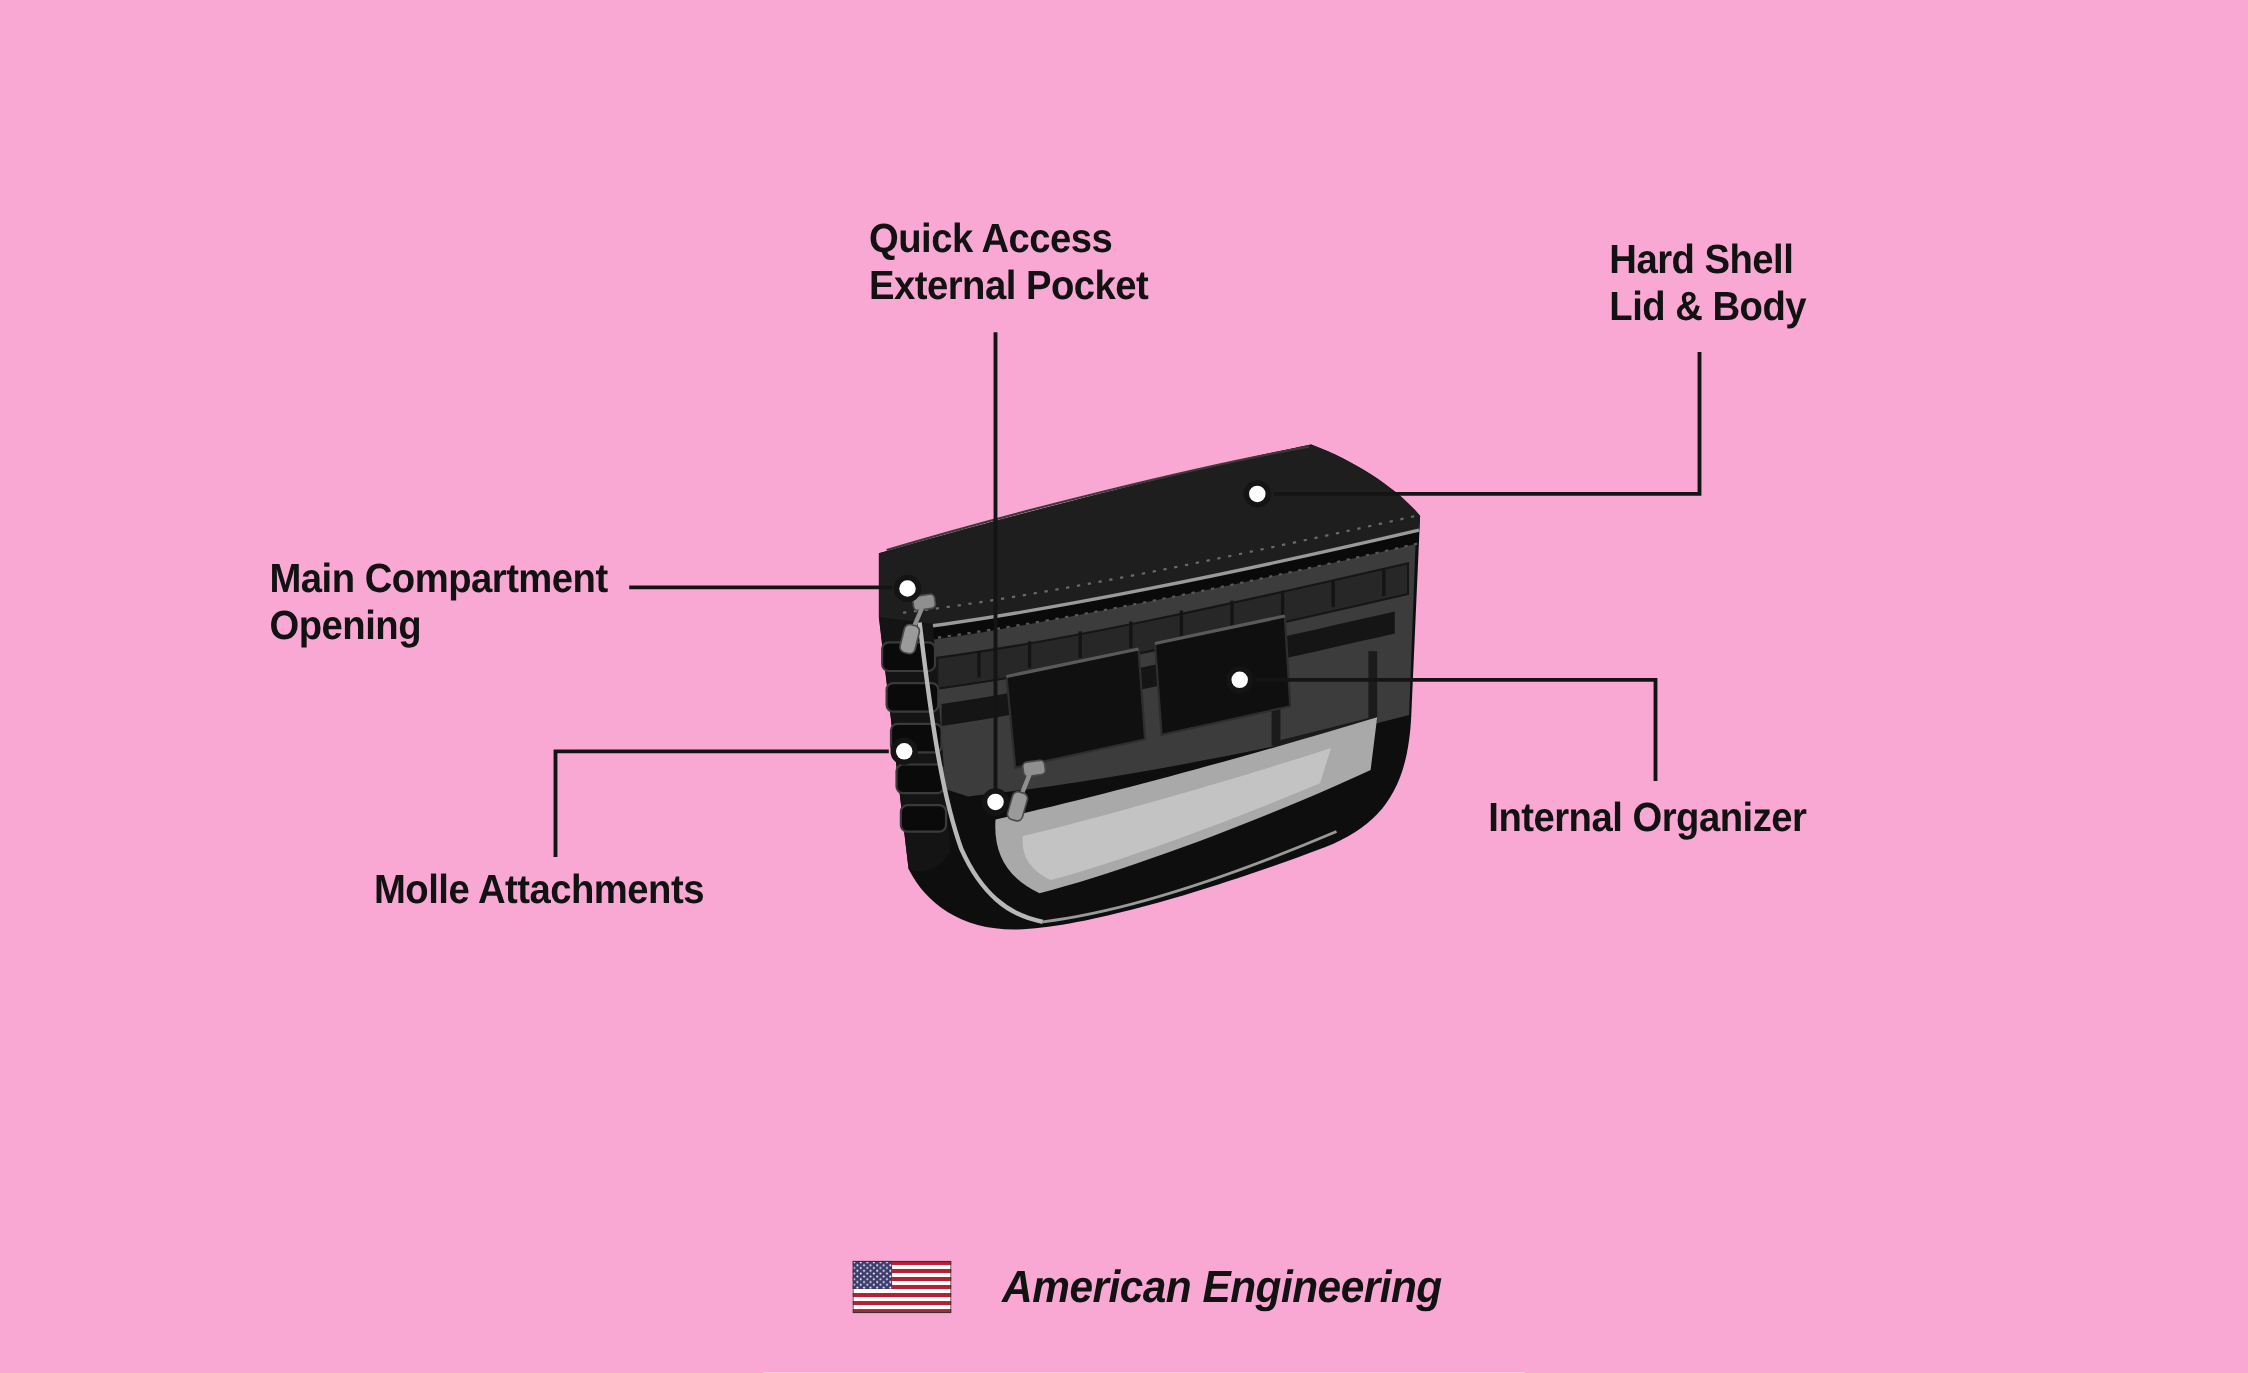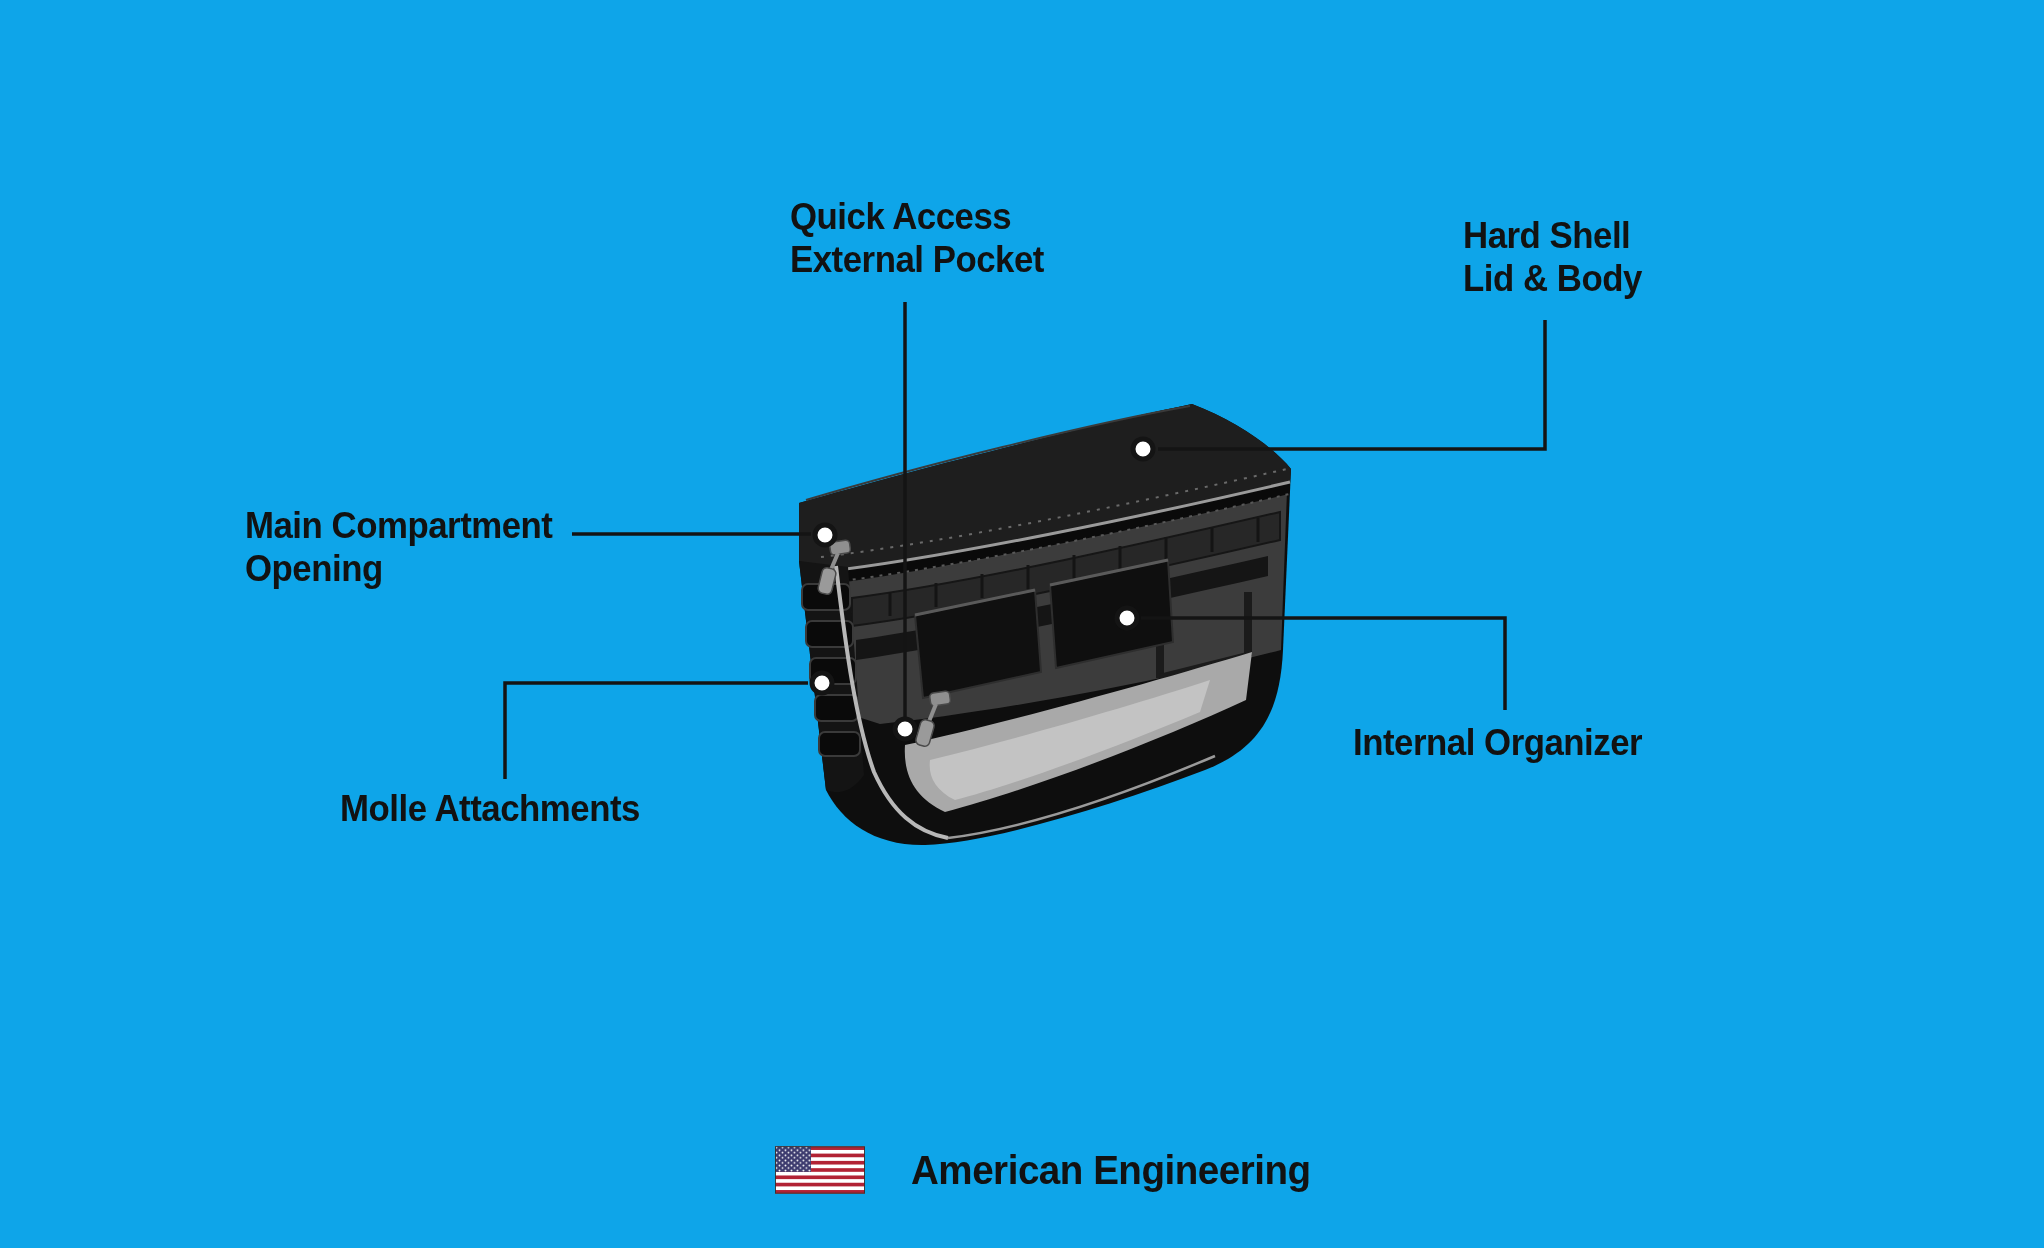--- a/index.html
+++ b/index.html
@@ -2,21 +2,21 @@
 <html><head>
 <meta charset="utf-8">
 <style>
   * { margin: 0; padding: 0; box-sizing: border-box; }
   html, body { background: #ffffff; }
   body { font-family: "Liberation Sans", sans-serif; }
   .canvas {
     position: relative;
     width: 2044px;
     height: 1248px;
-    background: #0ea5e9;
+    background: #f9a8d4;
     overflow: hidden;
   }
   .diagram-svg {
     position: absolute;
     left: 0; top: 0;
     width: 2044px;
     height: 1248px;
   }
   .callout-label {
     position: absolute;
@@ -29,20 +29,21 @@
     transform: scaleX(0.94);
     transform-origin: 0 0;
   }
   .footer {
     position: absolute;
     left: 775px;
     top: 1140px;
     display: flex;
     align-items: center;
     gap: 46px;
+    font-style: italic;
   }
   .flag { width: 90px; height: 60px; display: block; }
   .footer-label {
     font-weight: 700;
     font-size: 41px;
     color: #121212;
     letter-spacing: -0.5px;
     white-space: nowrap;
     transform: scaleX(0.94);
     transform-origin: 0 50%;

